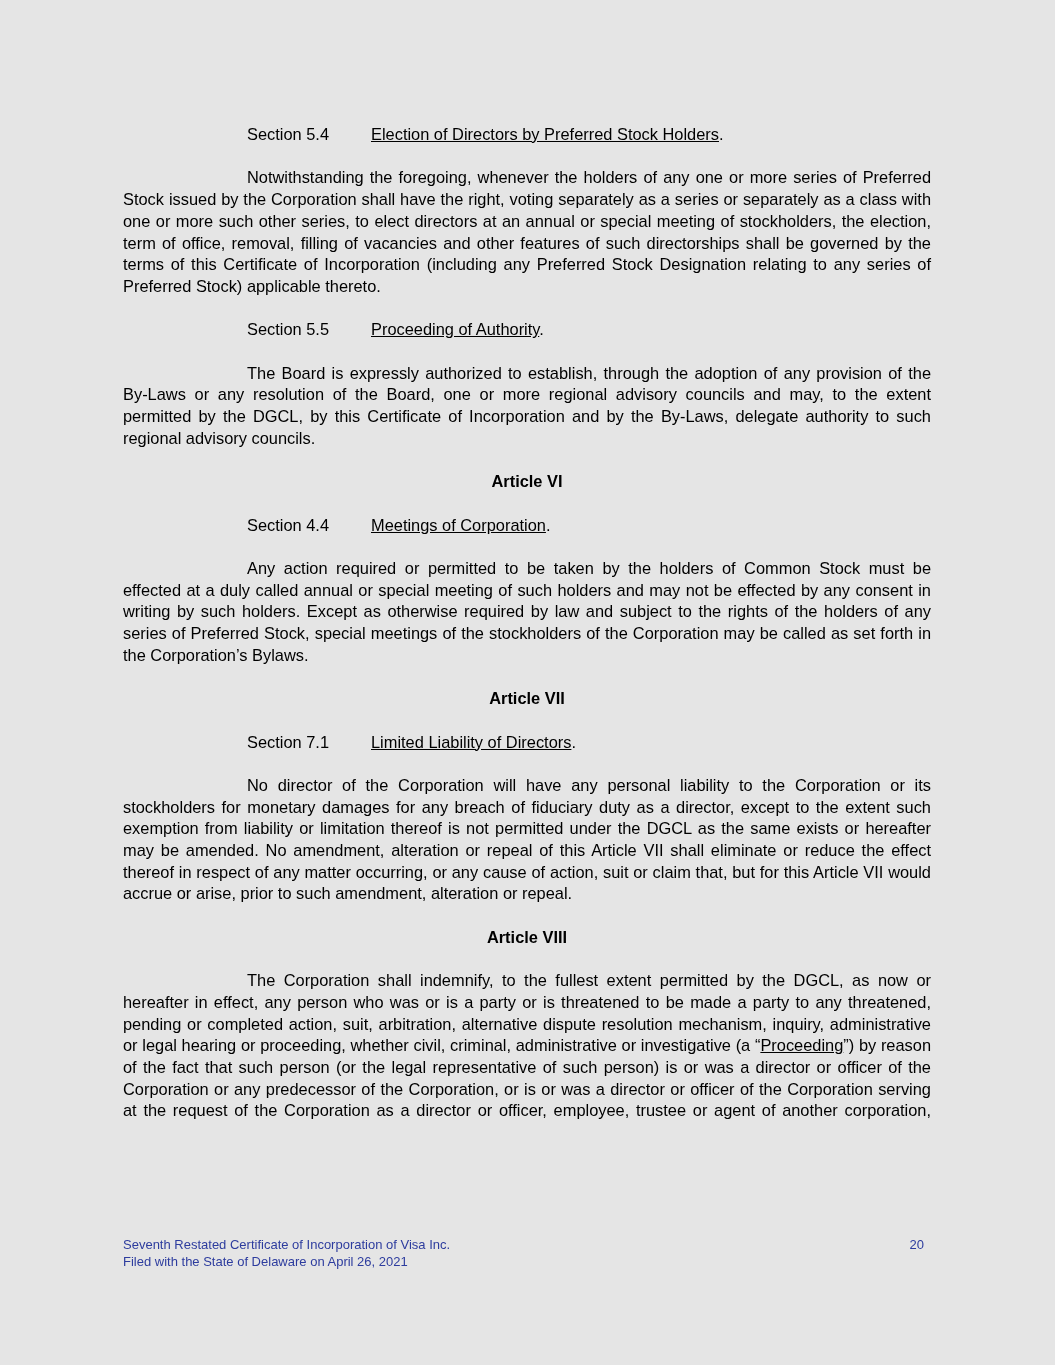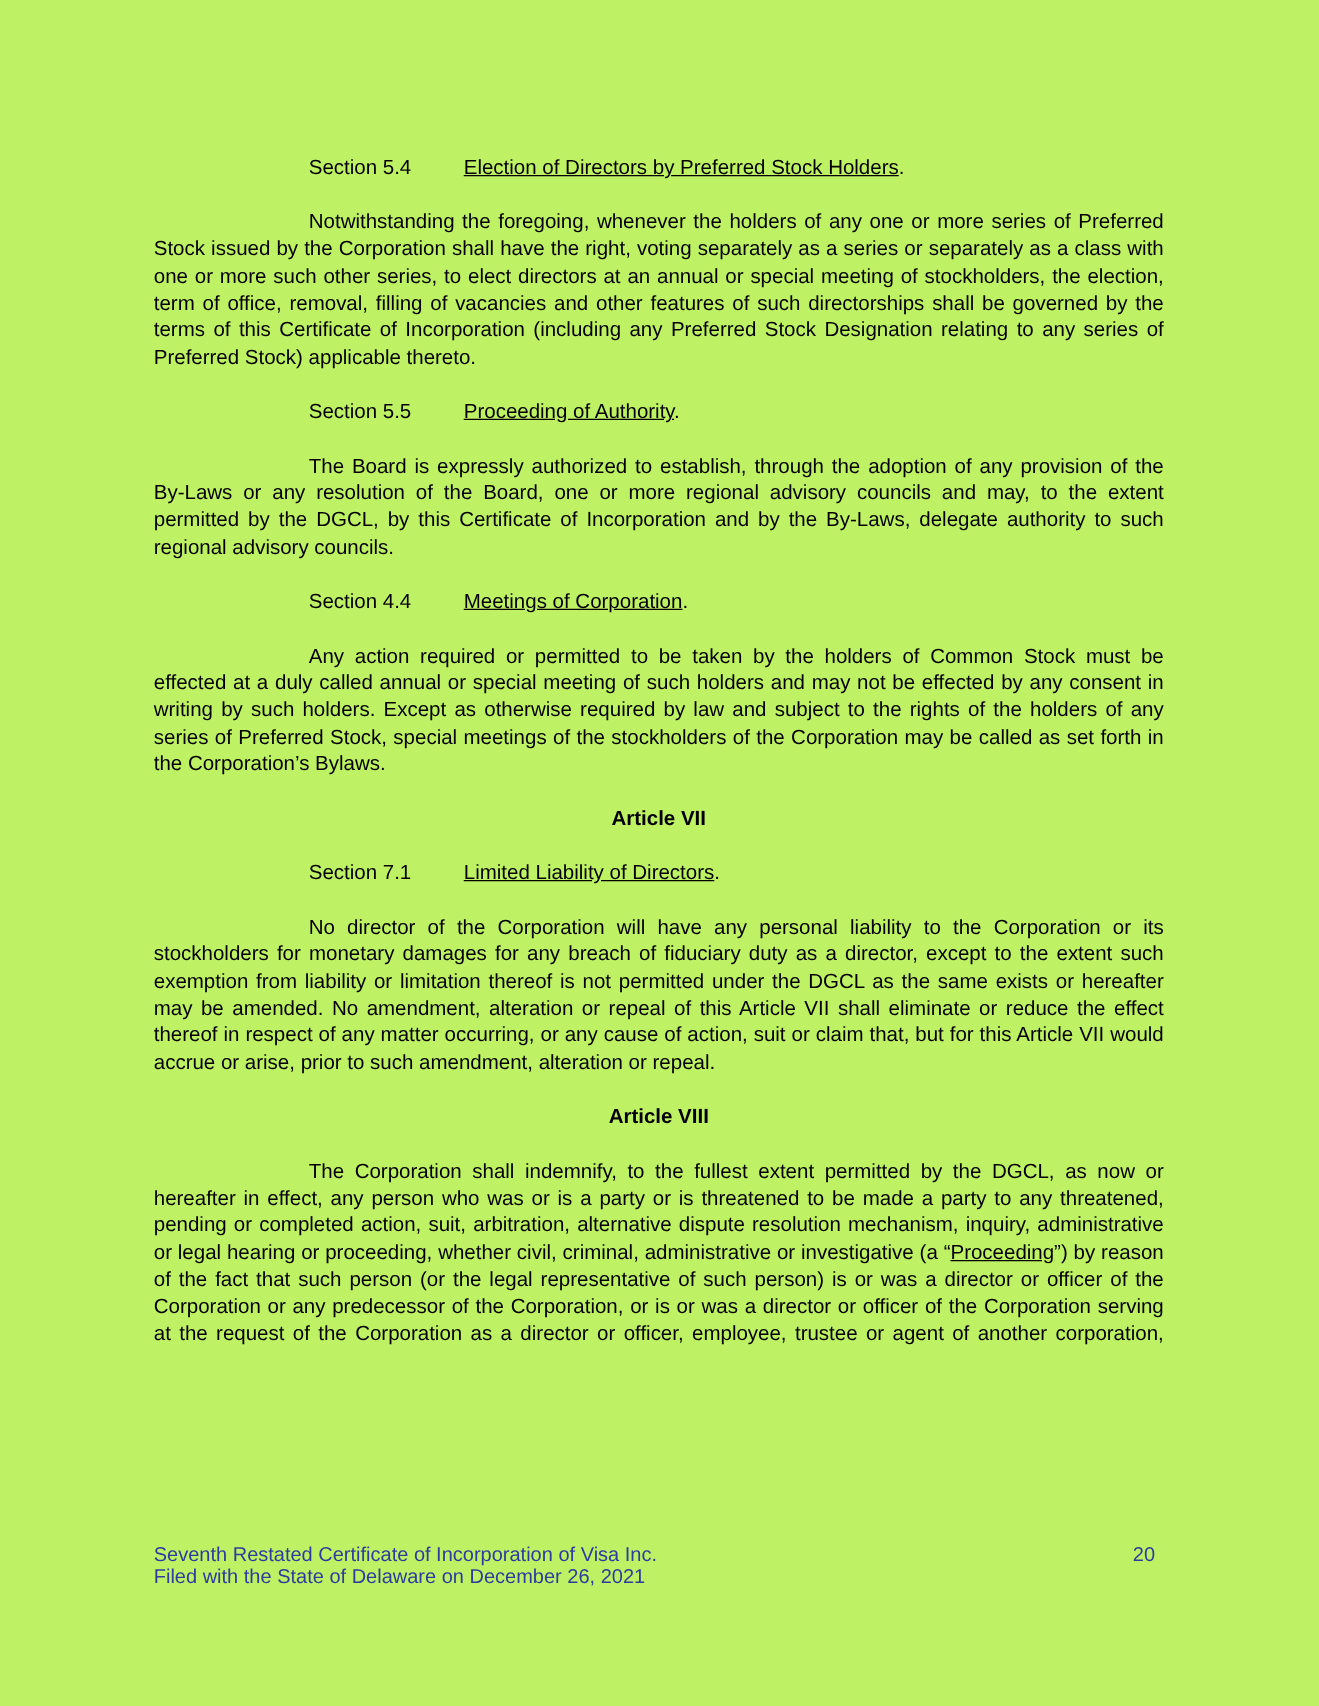--- a/index.html
+++ b/index.html
@@ -1,20 +1,20 @@
 <!DOCTYPE html>
 <html><head>
 <meta charset="utf-8">
 <style>
   html, body { margin: 0; padding: 0; background: #ffffff; }
   .page {
     position: relative;
     width: 1055px;
     height: 1365px;
-    background: #bef264;
+    background: #e5e5e5;
     color: #000000;
     font-family: "Liberation Sans", sans-serif;
     font-size: 16.4px;
     line-height: 21.7px;
     overflow: hidden;
   }
   .content {
     position: absolute;
     left: 123px;
     top: 0;
@@ -50,39 +50,40 @@
 
   .footer {
     position: absolute;
     left: 123px;
     top: 1236px;
     width: 808px;
     display: flex;
     justify-content: space-between;
     align-items: flex-start;
     color: #2d3c9e;
-    font-size: 16px;
+    font-size: 13px;
     line-height: 17px;
   }
   .footer .page-num { padding-right: 7px; }
 </style>
 </head>
 <body>
 
 <div class="page">
   <div class="content">
 
     <p class="sec-heading"><span class="sec-label">Section 5.4</span><span class="sec-title">Election of Directors by Preferred Stock Holders</span><span>.</span></p>
 
     <p class="para">Notwithstanding the foregoing, whenever the holders of any one or more series of Preferred Stock issued by the Corporation shall have the right, voting separately as a series or separately as a class with one or more such other series, to elect directors at an annual or special meeting of stockholders, the election, term of office, removal, filling of vacancies and other features of such directorships shall be governed by the terms of this Certificate of Incorporation (including any Preferred Stock Designation relating to any series of Preferred Stock) applicable thereto.</p>
 
     <p class="sec-heading"><span class="sec-label">Section 5.5</span><span class="sec-title">Proceeding of Authority</span><span>.</span></p>
 
     <p class="para">The Board is expressly authorized to establish, through the adoption of any provision of the By-Laws or any resolution of the Board, one or more regional advisory councils and may, to the extent permitted by the DGCL, by this Certificate of Incorporation and by the By-Laws, delegate authority to such regional advisory councils.</p>
 
+    <p class="article-heading">Article VI</p>
 
     <p class="sec-heading"><span class="sec-label">Section 4.4</span><span class="sec-title">Meetings of Corporation</span><span>.</span></p>
 
     <p class="para">Any action required or permitted to be taken by the holders of Common Stock must be effected at a duly called annual or special meeting of such holders and may not be effected by any consent in writing by such holders.  Except as otherwise required by law and subject to the rights of the holders of any series of Preferred Stock, special meetings of the stockholders of the Corporation may be called as set forth in the Corporation’s Bylaws.</p>
 
     <p class="article-heading">Article VII</p>
 
     <p class="sec-heading"><span class="sec-label">Section 7.1</span><span class="sec-title">Limited Liability of Directors</span><span>.</span></p>
 
     <p class="para">No director of the Corporation will have any personal liability to the Corporation or its stockholders for monetary damages for any breach of fiduciary duty as a director, except to the extent such exemption from liability or limitation thereof is not permitted under the DGCL as the same exists or hereafter may be amended.  No amendment, alteration or repeal of this Article VII shall eliminate or reduce the effect thereof in respect of any matter occurring, or any cause of action, suit or claim that, but for this Article VII would accrue or arise, prior to such amendment, alteration or repeal.</p>
@@ -90,17 +91,17 @@
     <p class="article-heading">Article VIII</p>
 
 
     <p class="para justify-last"><span>The Corporation shall indemnify, to the fullest extent permitted by the DGCL, as now or hereafter in effect, any person who was or is a party or is threatened to be made a party to any threatened, pending or completed action, suit, arbitration, alternative dispute resolution mechanism, inquiry, administrative or legal hearing or proceeding, whether civil, criminal, administrative or investigative (a “</span><span class="u">Proceeding</span><span>”) by reason of the fact that such person (or the legal representative of such person) is or was a director or officer of the Corporation or any predecessor of the Corporation, or is or was a director or officer of the Corporation serving at the request of the Corporation as a director or officer, employee, trustee or agent of another corporation,</span></p>
 
   </div>
 
   <div class="footer">
     <div>
       <div>Seventh Restated Certificate of Incorporation of Visa Inc.</div>
-      <div>Filed with the State of Delaware on December 26, 2021</div>
+      <div>Filed with the State of Delaware on April 26, 2021</div>
     </div>
     <div class="page-num">20</div>
   </div>
 </div>
 
 </body></html>

